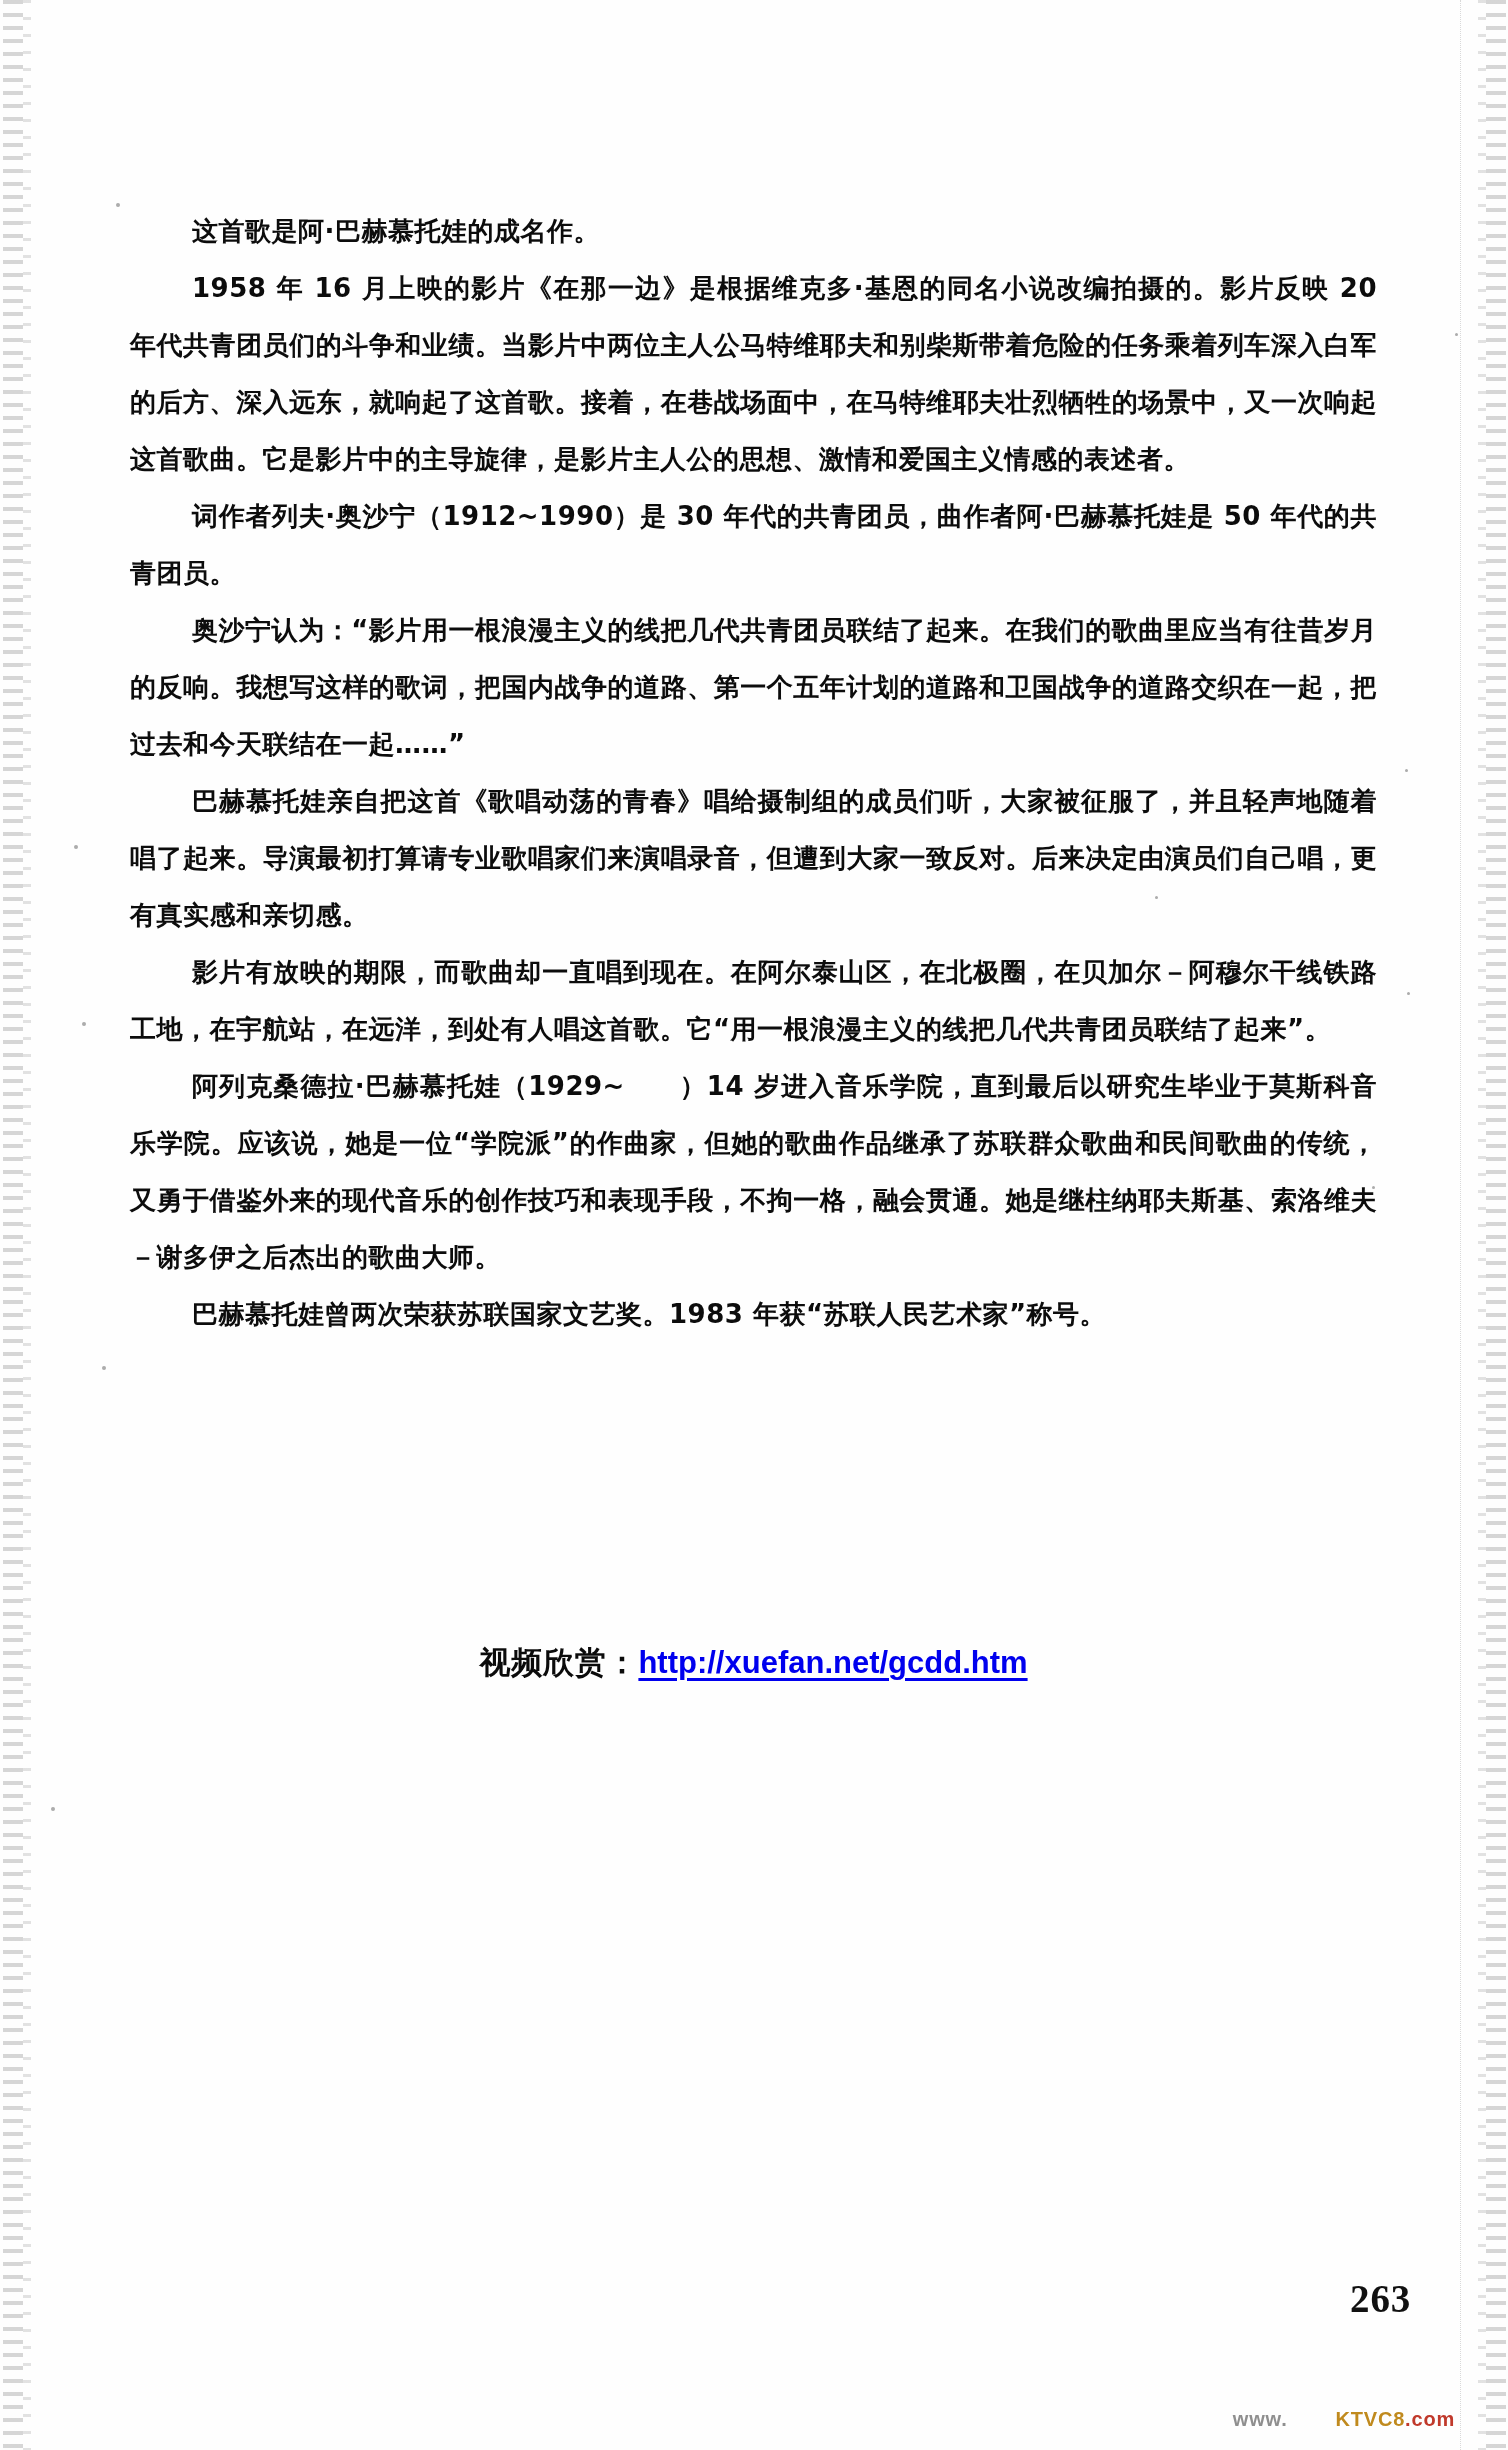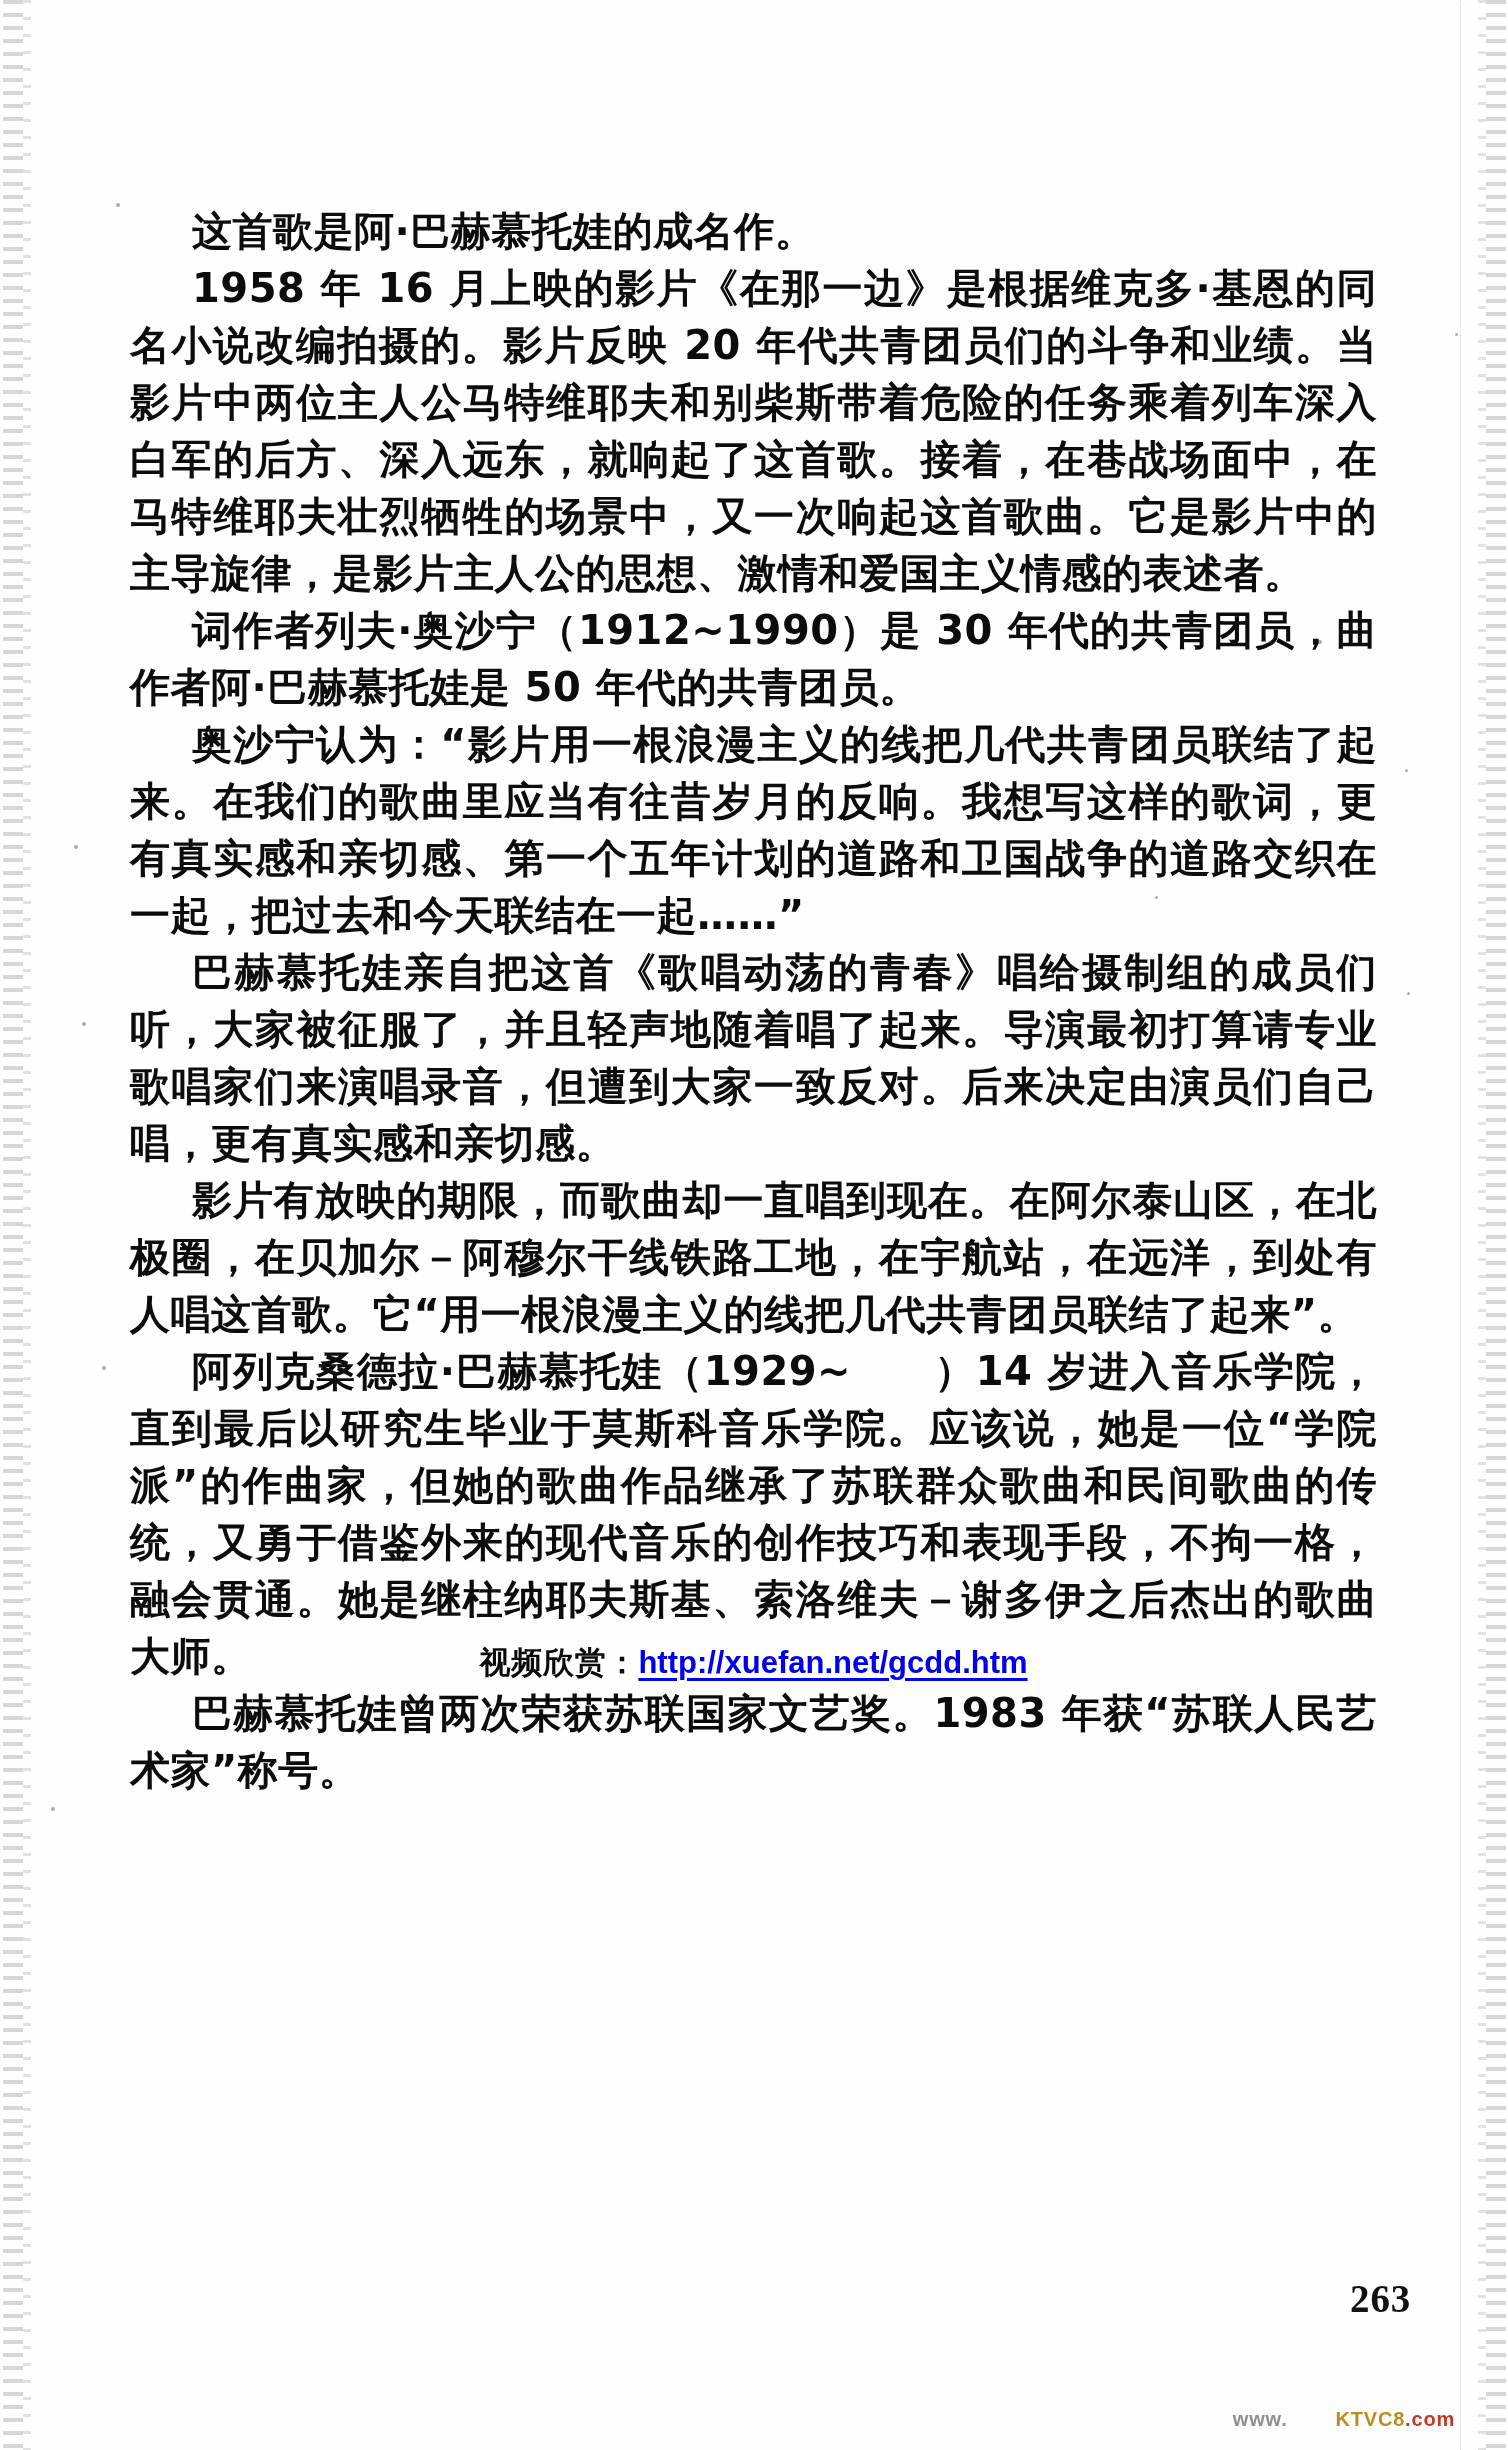--- a/index.html
+++ b/index.html
@@ -68,21 +68,21 @@
   
   #content {
     position: absolute;
     left: 130px;
     top: 203px;
     width: 1247px;
   }
 
   .para {
     font-family: "DejaVu Sans", "Liberation Sans", sans-serif;
-    font-size: 40px;
+    font-size: 26px;
     line-height: 57px;
     color: #0c0c0c;
     text-align: justify;
     text-justify: inter-character;
     letter-spacing: 0.5px;
     margin: 0 0 0 0;
     text-indent: 62px;
     font-weight: 600;
     -webkit-font-smoothing: none;
   }
@@ -162,21 +162,21 @@
   <div class="speck" style="left:1407px; top:992px; width:3.1px;  height:3.1px;"></div>
   <div class="speck" style="left:82px;  top:1022px; width:3.9px;  height:3.9px;"></div>
   <div class="speck" style="left:1372px; top:1186px; width:3.1px;  height:3.1px;"></div>
   <div class="speck" style="left:102px;  top:1366px; width:3.9px;  height:3.9px;"></div>
   <div class="speck" style="left:51px;   top:1807px; width:3.9px;  height:3.9px;"></div>
 
   <div id="content">
     <p class="para">这首歌是阿·巴赫慕托娃的成名作。</p>
     <p class="para">1958 年 16 月上映的影片《在那一边》是根据维克多·基恩的同名小说改编拍摄的。影片反映 20 年代共青团员们的斗争和业绩。当影片中两位主人公马特维耶夫和别柴斯带着危险的任务乘着列车深入白军的后方、深入远东，就响起了这首歌。接着，在巷战场面中，在马特维耶夫壮烈牺牲的场景中，又一次响起这首歌曲。它是影片中的主导旋律，是影片主人公的思想、激情和爱国主义情感的表述者。</p>
     <p class="para">词作者列夫·奥沙宁（1912~1990）是 30 年代的共青团员，曲作者阿·巴赫慕托娃是 50 年代的共青团员。</p>
-    <p class="para">奥沙宁认为：“影片用一根浪漫主义的线把几代共青团员联结了起来。在我们的歌曲里应当有往昔岁月的反响。我想写这样的歌词，更有真实感和亲切感、第一个五年计划的道路和卫国战争的道路交织在一起，把过去和今天联结在一起……”</p>
+    <p class="para">奥沙宁认为：“影片用一根浪漫主义的线把几代共青团员联结了起来。在我们的歌曲里应当有往昔岁月的反响。我想写这样的歌词，把国内战争的道路、第一个五年计划的道路和卫国战争的道路交织在一起，把过去和今天联结在一起……”</p>
     <p class="para">巴赫慕托娃亲自把这首《歌唱动荡的青春》唱给摄制组的成员们听，大家被征服了，并且轻声地随着唱了起来。导演最初打算请专业歌唱家们来演唱录音，但遭到大家一致反对。后来决定由演员们自己唱，更有真实感和亲切感。</p>
     <p class="para">影片有放映的期限，而歌曲却一直唱到现在。在阿尔泰山区，在北极圈，在贝加尔－阿穆尔干线铁路工地，在宇航站，在远洋，到处有人唱这首歌。它“用一根浪漫主义的线把几代共青团员联结了起来”。</p>
     <p class="para">阿列克桑德拉·巴赫慕托娃（1929~　　）14 岁进入音乐学院，直到最后以研究生毕业于莫斯科音乐学院。应该说，她是一位“学院派”的作曲家，但她的歌曲作品继承了苏联群众歌曲和民间歌曲的传统，又勇于借鉴外来的现代音乐的创作技巧和表现手段，不拘一格，融会贯通。她是继柱纳耶夫斯基、索洛维夫－谢多伊之后杰出的歌曲大师。</p>
     <p class="para">巴赫慕托娃曾两次荣获苏联国家文艺奖。1983 年获“苏联人民艺术家”称号。</p>
 
     <div id="video-line">
       <span class="label">视频欣赏：</span><a class="url" href="#">http://xuefan.net/gcdd.htm</a>
     </div>
   </div>
 

